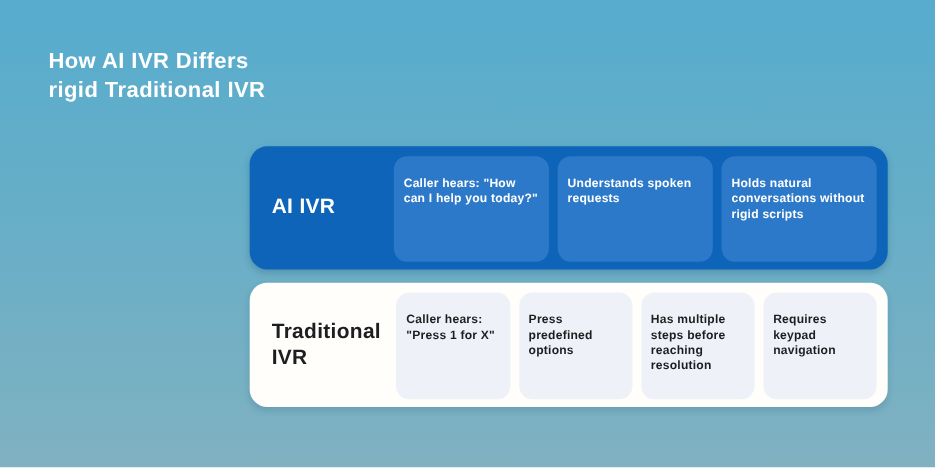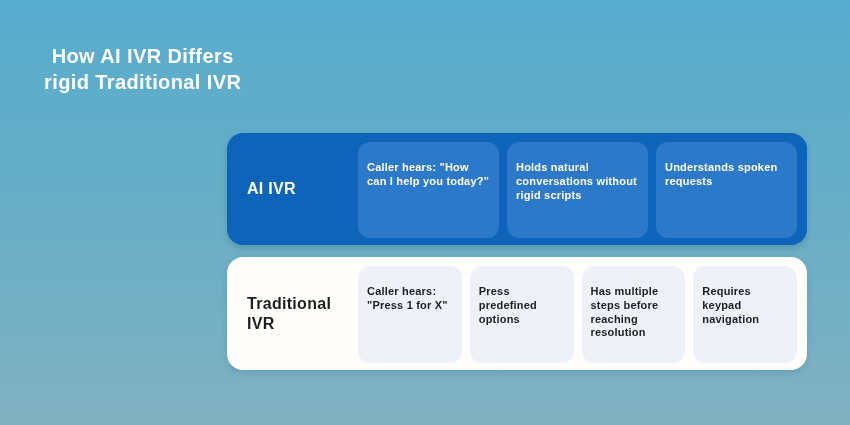--- a/index.html
+++ b/index.html
@@ -21,21 +21,20 @@
   
   .page-title {
     position: absolute;
     left: 44px;
     top: 44px;
     color: #ffffff;
     font-size: 20px;
     font-weight: 700;
     line-height: 1.28;
     letter-spacing: 0.4px;
-    text-align: center;
   }
   .page-title span { display: block; }
 
   
   .card {
     position: absolute;
     left: 227px;
     width: 580px;
     display: flex;
     border-radius: 16px;
@@ -54,21 +53,21 @@
     background: #fffefa;
     box-shadow: 0 3px 6px rgba(10, 60, 100, 0.15);
   }
 
   .row-label {
     flex: 0 0 131px;
     display: flex;
     align-items: center;
     padding-left: 20px;
     padding-right: 14px;
-    font-size: 16px;
+    font-size: 19px;
     font-weight: 700;
     letter-spacing: 0.3px;
     line-height: 1.25;
   }
   .card-ai .row-label { color: #ffffff; }
   .card-trad .row-label { color: #1d1e20; }
 
   .cells {
     flex: 1;
     display: flex;
@@ -104,22 +103,22 @@
 
   <h1 class="page-title">
     <span>How AI IVR Differs</span>
     <span>rigid Traditional IVR</span>
   </h1>
 
   <section class="card card-ai">
     <div class="row-label">AI IVR</div>
     <div class="cells">
       <div class="cell">Caller hears: "How can I help you today?"</div>
+      <div class="cell">Understands spoken requests</div>
       <div class="cell">Holds natural conversations without rigid scripts</div>
-      <div class="cell">Understands spoken requests</div>
     </div>
   </section>
 
   <section class="card card-trad">
     <div class="row-label">Traditional IVR</div>
     <div class="cells">
       <div class="cell">Caller hears: "Press 1 for X"</div>
       <div class="cell">Press predefined options</div>
       <div class="cell">Has multiple steps before reaching resolution</div>
       <div class="cell">Requires keypad navigation</div>

